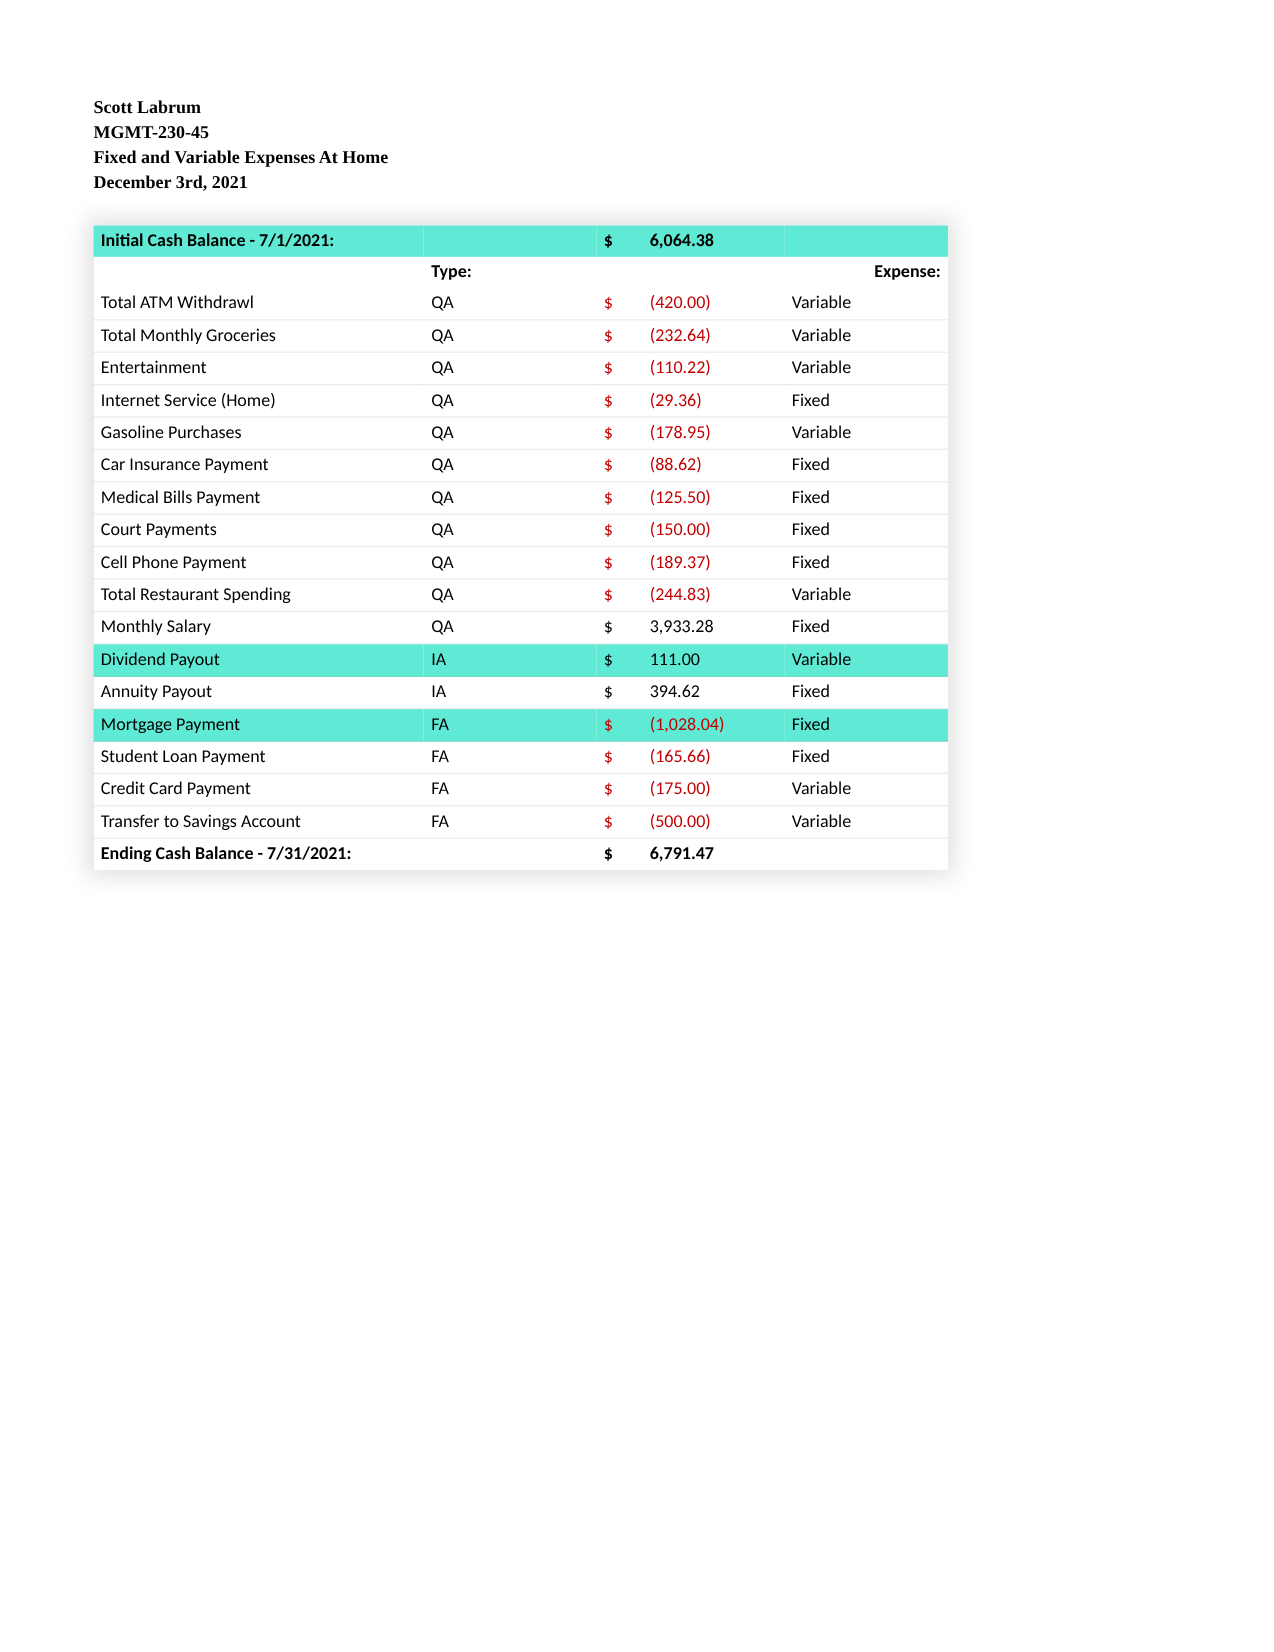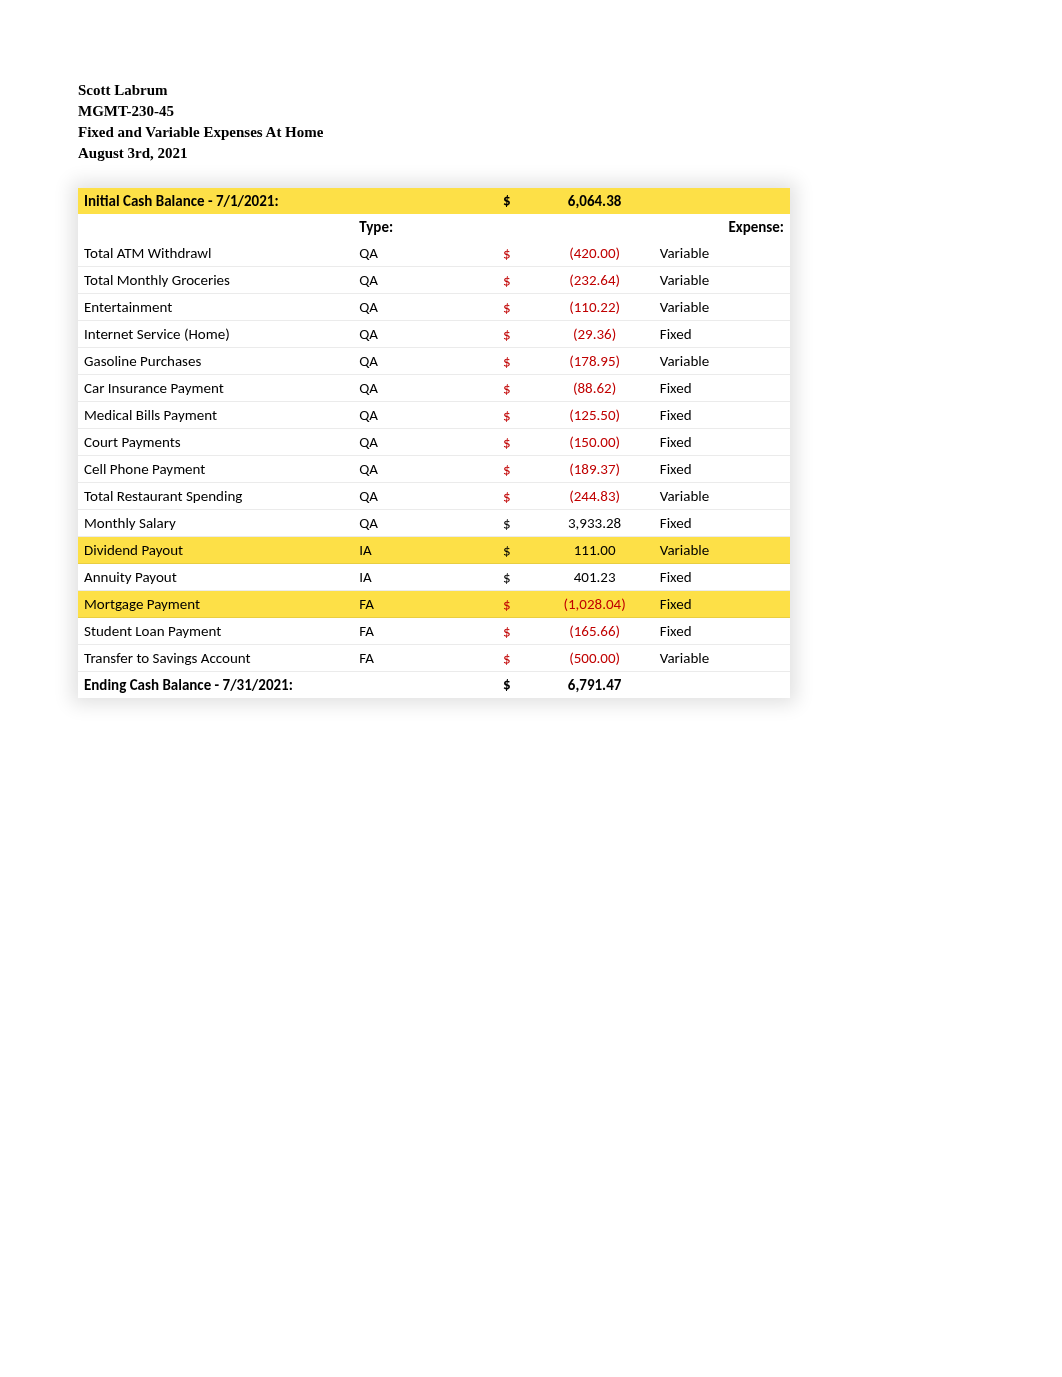--- a/index.html
+++ b/index.html
@@ -25,44 +25,44 @@
       width: 712px;
       border-collapse: collapse;
       box-shadow: 0 0 18px 6px rgba(0,0,0,0.12);
     }
     .report td, .report th {
       padding: 2px 6px;
       vertical-align: middle;
       height: 22px;
     }
     .row-shade {
-      background: #fde047;
+      background: #5eead4;
     }
     .bold {
       font-weight: bold;
     }
     .col-desc { width: 278px; text-align: left; }
     .col-type { width: 140px; text-align: left; }
     .col-dollar { width: 28px; text-align: left; }
-    .col-amount { width: 110px; text-align: center; }
+    .col-amount { width: 110px; text-align: left; }
     .col-expense { width: 130px; text-align: left; padding-left: 6px; }
     .neg { color: #c00000; }
     .hdr-right { text-align: right; }
     .sep-light td {
       border-bottom: 1px solid rgba(0,0,0,0.08);
     }
   </style>
 </head>
 <body>
 
 <div class="header-block">
   <div class="header-line">Scott Labrum</div>
   <div class="header-line">MGMT-230-45</div>
   <div class="header-line">Fixed and Variable Expenses At Home</div>
-  <div class="header-line">August 3rd, 2021</div>
+  <div class="header-line">December 3rd, 2021</div>
 </div>
 
 <table class="report">
   <tbody id="tbody">
     <tr class="row-shade bold">
       <td class="col-desc">Initial Cash Balance - 7/1/2021:</td>
       <td class="col-type"></td>
       <td class="col-dollar">$</td>
       <td class="col-amount">6,064.38</td>
       <td class="col-expense"></td>
@@ -155,36 +155,43 @@
         <td class="col-desc">Dividend Payout</td>
         <td class="col-type">IA</td>
         <td class="col-dollar">$</td>
         <td class="col-amount">111.00</td>
         <td class="col-expense">Variable</td>
       </tr>
       <tr class="sep-light">
         <td class="col-desc">Annuity Payout</td>
         <td class="col-type">IA</td>
         <td class="col-dollar">$</td>
-        <td class="col-amount">401.23</td>
+        <td class="col-amount">394.62</td>
         <td class="col-expense">Fixed</td>
       </tr>
       <tr class="row-shade sep-light">
         <td class="col-desc">Mortgage Payment</td>
         <td class="col-type">FA</td>
         <td class="col-dollar neg">$</td>
         <td class="col-amount neg">(1,028.04)</td>
         <td class="col-expense">Fixed</td>
       </tr>
       <tr class="sep-light">
         <td class="col-desc">Student Loan Payment</td>
         <td class="col-type">FA</td>
         <td class="col-dollar neg">$</td>
         <td class="col-amount neg">(165.66)</td>
         <td class="col-expense">Fixed</td>
+      </tr>
+      <tr class="sep-light">
+        <td class="col-desc">Credit Card Payment</td>
+        <td class="col-type">FA</td>
+        <td class="col-dollar neg">$</td>
+        <td class="col-amount neg">(175.00)</td>
+        <td class="col-expense">Variable</td>
       </tr>
       <tr class="sep-light">
         <td class="col-desc">Transfer to Savings Account</td>
         <td class="col-type">FA</td>
         <td class="col-dollar neg">$</td>
         <td class="col-amount neg">(500.00)</td>
         <td class="col-expense">Variable</td>
       </tr>
       <tr class="bold">
         <td class="col-desc">Ending Cash Balance - 7/31/2021:</td>

